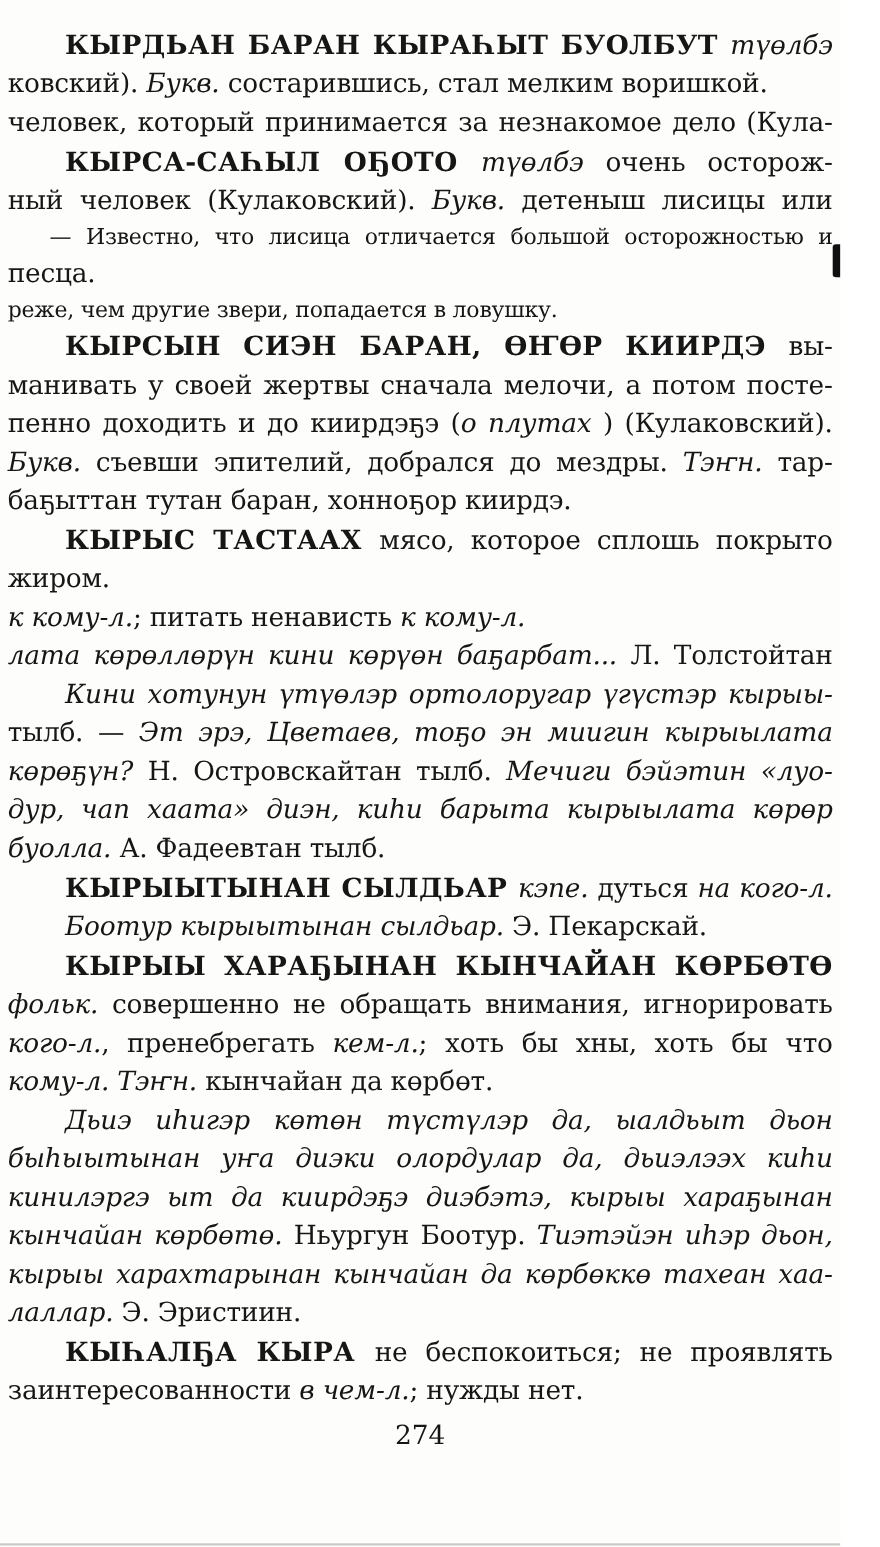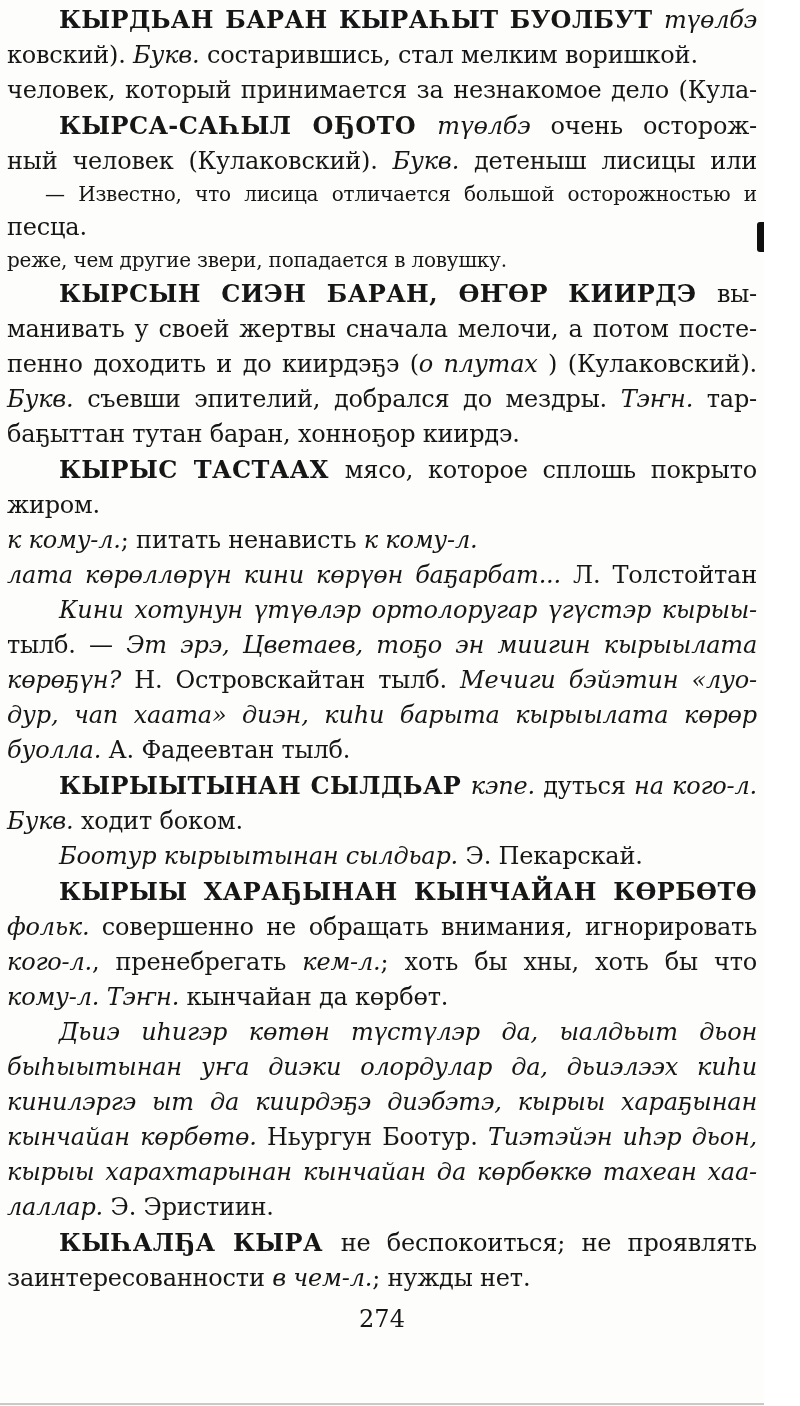--- a/index.html
+++ b/index.html
@@ -8,21 +8,21 @@
     background: #ffffff;
   }
   .page {
     position: relative;
     width: 764px;
     height: 1406px;
     box-sizing: border-box;
     background: #fdfdfb;
     color: #161616;
     font-family: "DejaVu Serif", "Liberation Serif", serif;
-    padding: 2px 7px 0 7px;
+    padding: 23px 7px 0 7px;
     overflow: hidden;
   }
   .text-block {
     width: 100%;
   }
   .line {
     font-size: 24px;
     line-height: 35px;
     text-align: justify;
     text-align-last: justify;
@@ -91,21 +91,20 @@
       <div class="line indent"><span class="b">КЫРЫС ТАСТААХ </span><span class="n">мясо, которое сплошь покрыто</span></div>
       <div class="line end"><span class="n">жиром.</span></div>
       <div class="line end"><span class="i">к кому-л.</span><span class="n">; питать ненависть </span><span class="i">к кому-л.</span></div>
       <div class="line"><span class="i">лата көрөллөрүн кини көрүөн баҕарбат...</span><span class="n"> Л. Толстойтан</span></div>
       <div class="line indent"><span class="i">Кини хотунун үтүөлэр ортолоругар үгүстэр кырыы-</span></div>
       <div class="line"><span class="n">тылб. — </span><span class="i">Эт эрэ, Цветаев, тоҕо эн миигин кырыылата</span></div>
       <div class="line"><span class="i">көрөҕүн?</span><span class="n"> Н. Островскайтан тылб. </span><span class="i">Мечиги бэйэтин «луо-</span></div>
       <div class="line"><span class="i">дур, чап хаата» диэн, киһи барыта кырыылата көрөр</span></div>
       <div class="line end"><span class="i">буолла.</span><span class="n"> А. Фадеевтан тылб.</span></div>
       <div class="line indent"><span class="b">КЫРЫЫТЫНАН СЫЛДЬАР </span><span class="i">кэпе.</span><span class="n"> дуться </span><span class="i">на кого-л.</span></div>
-      <div class="line end"><span class="i">Букв.</span><span class="n"> ходит боком.</span></div>
       <div class="line indent end"><span class="i">Боотур кырыытынан сылдьар.</span><span class="n"> Э. Пекарскай.</span></div>
       <div class="line indent"><span class="b">КЫРЫЫ ХАРАҔЫНАН КЫНЧАЙАН КӨРБӨТӨ</span></div>
       <div class="line"><span class="i">фольк.</span><span class="n"> совершенно не обращать внимания, игнорировать</span></div>
       <div class="line"><span class="i">кого-л.</span><span class="n">, пренебрегать </span><span class="i">кем-л.</span><span class="n">; хоть бы хны, хоть бы что</span></div>
       <div class="line end"><span class="i">кому-л. </span><span class="i">Тэҥн.</span><span class="n"> кынчайан да көрбөт.</span></div>
       <div class="line indent"><span class="i">Дьиэ иһигэр көтөн түстүлэр да, ыалдьыт дьон</span></div>
       <div class="line"><span class="i">быһыытынан уҥа диэки олордулар да, дьиэлээх киһи</span></div>
       <div class="line"><span class="i">кинилэргэ ыт да киирдэҕэ диэбэтэ, кырыы хараҕынан</span></div>
       <div class="line"><span class="i">кынчайан көрбөтө.</span><span class="n"> Ньургун Боотур. </span><span class="i">Тиэтэйэн иһэр дьон,</span></div>
       <div class="line"><span class="i">кырыы харахтарынан кынчайан да көрбөккө тахеан хаа-</span></div>

